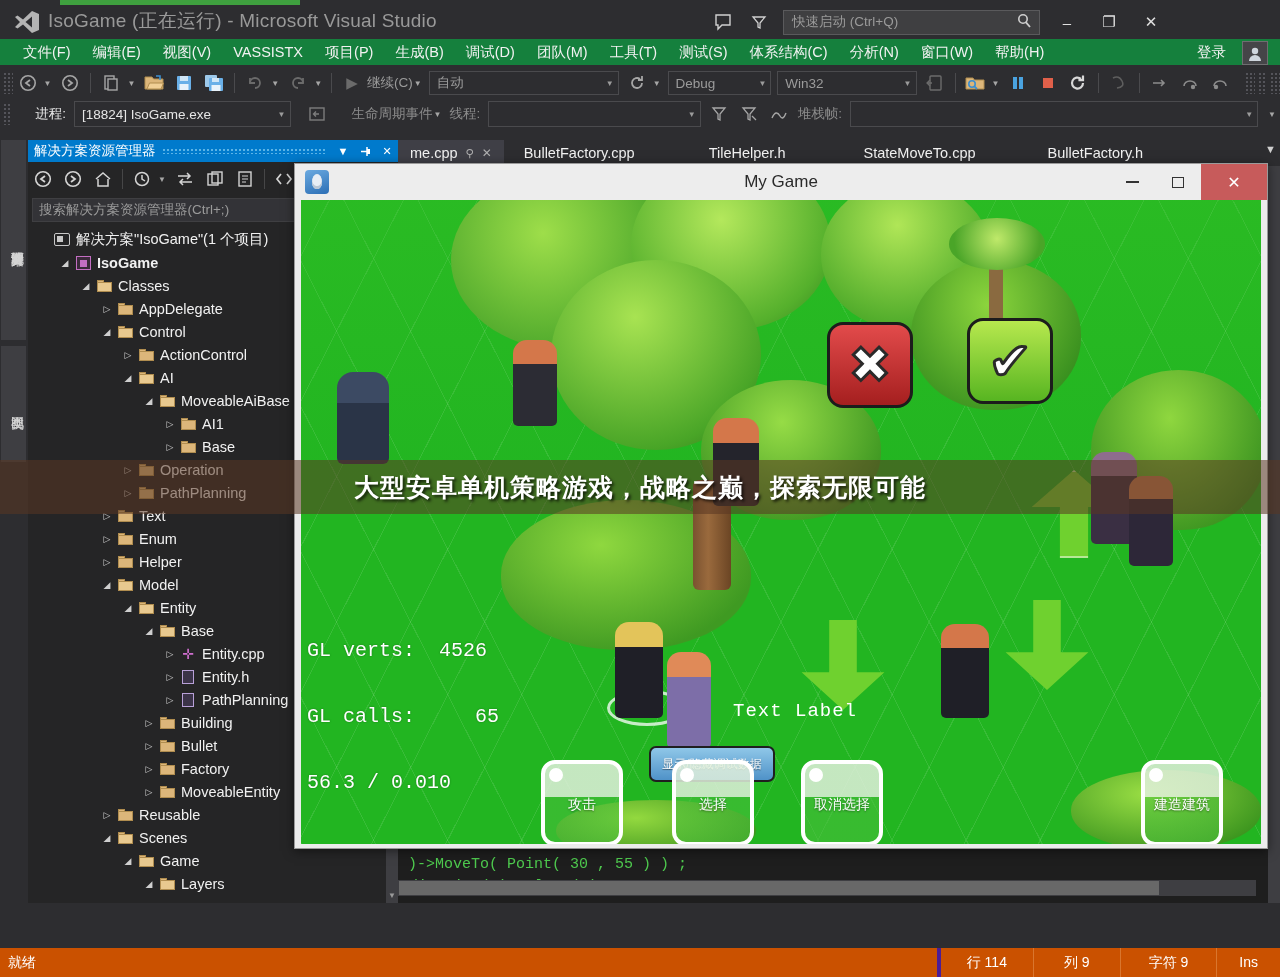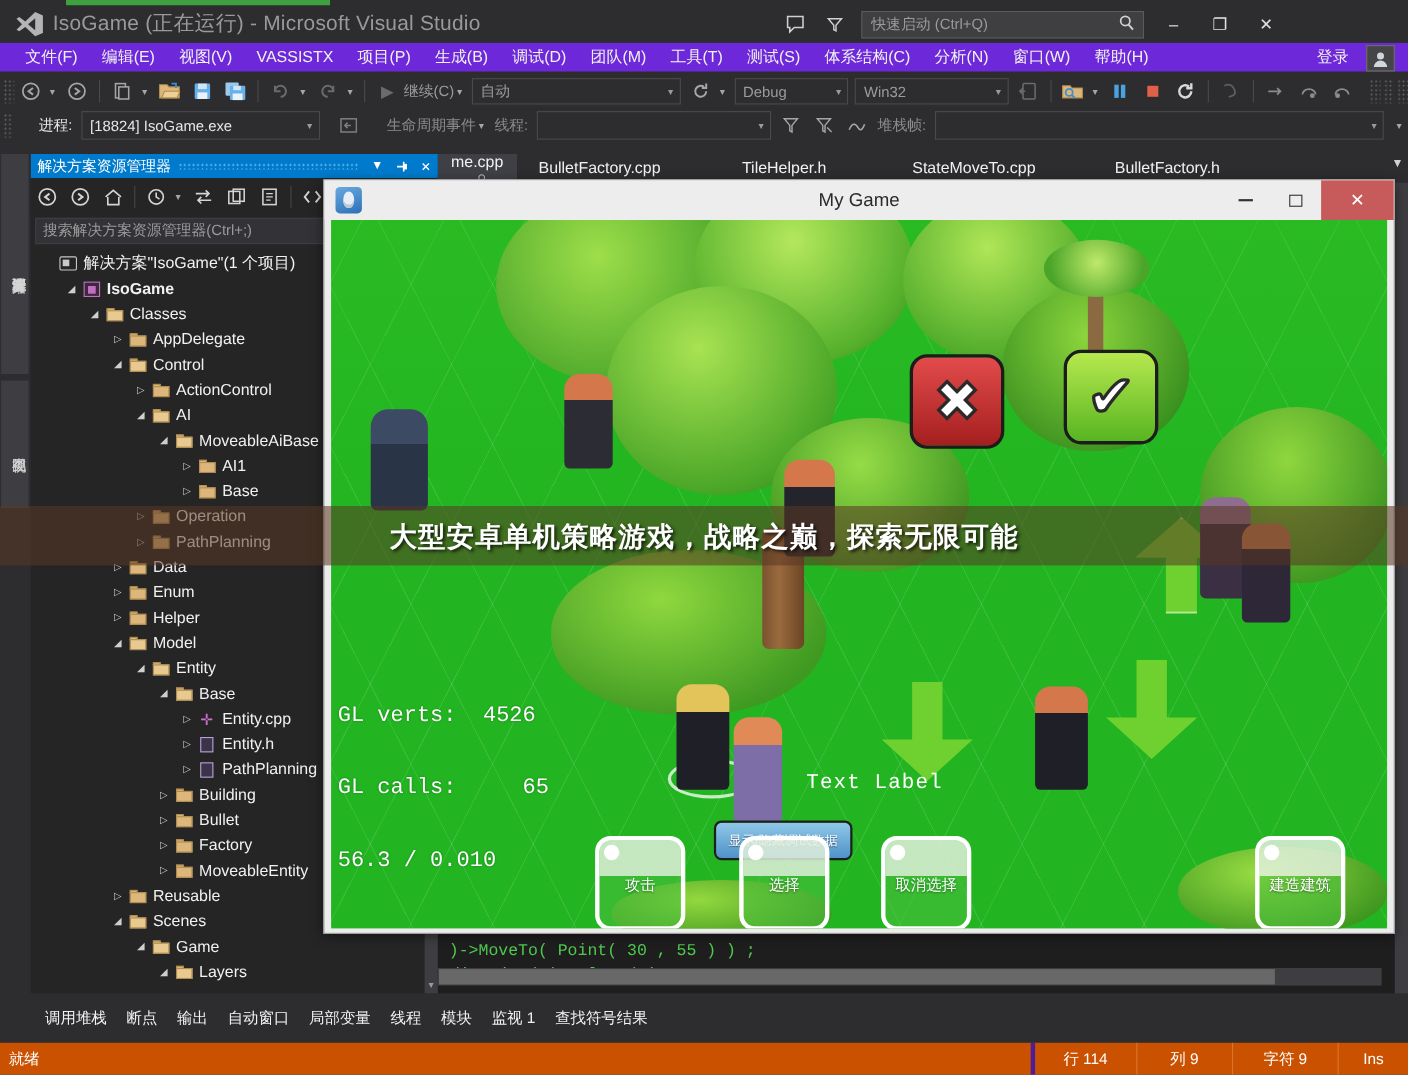--- a/index.html
+++ b/index.html
@@ -23,21 +23,21 @@
   .title-text{position:absolute;left:48px;top:3px;font-size:19px;color:#999999;letter-spacing:.2px;}
   .tb-right{position:absolute;right:0;top:0;height:34px;display:flex;align-items:center;}
   .tb-icon{width:36px;height:30px;display:flex;align-items:center;justify-content:center;color:#d0d0d0;}
   .quick-launch{width:255px;height:23px;border:1px solid #5a5a5c;background:#3f3f41;
     position:relative;display:flex;align-items:center;margin:0 6px;}
   .quick-launch span{font-size:13.5px;color:#9a9a9a;padding-left:8px;}
   .ql-mag{position:absolute;right:6px;top:2px;color:#cfcfcf;}
   .win-btn{width:42px;height:34px;display:flex;align-items:center;justify-content:center;color:#e0e0e0;font-size:15px;}
 
   
-  .menubar{position:absolute;left:0;top:39px;width:1280px;height:26px;background:#6d28d9;}
+  .menubar{position:absolute;left:0;top:39px;width:1280px;height:26px;background:#15803d;}
   .menus{position:absolute;left:12px;top:0;display:flex;height:26px;align-items:center;}
   .menu-item{font-size:14.5px;color:#f1f1f1;padding:0 11px;height:26px;line-height:26px;white-space:nowrap;}
   .signin{position:absolute;right:54px;top:0;height:26px;line-height:26px;font-size:14.5px;color:#f1f1f1;}
   .acct{position:absolute;right:12px;top:2px;width:24px;height:22px;border:1px solid #6e6e70;background:#454548;
         display:flex;align-items:center;justify-content:center;}
 
   
   .toolbar1{position:absolute;left:0;top:67px;width:1280px;height:32px;background:#2d2d30;display:flex;align-items:center;}
   .grip{width:10px;height:22px;margin-left:3px;
     background-image:radial-gradient(circle, #54545a 1px, transparent 1px);
@@ -96,21 +96,21 @@
   .h-ic{width:12px;height:14px;border:1.4px solid #b8a0d8;background:#3b3348;box-sizing:border-box;}
   .tscroll{position:absolute;right:0;top:88px;width:12px;height:675px;background:#3e3e42;}
   .tscroll .thumb{position:absolute;left:1px;top:120px;width:10px;height:300px;background:#686868;}
   .tscroll .arr{position:absolute;left:0;width:12px;height:14px;color:#9a9a9a;font-size:8px;text-align:center;line-height:14px;}
   .tscroll .arr.up{top:0;}
   .tscroll .arr.dn{bottom:0;}
 
   
   .doctabs{position:absolute;left:398px;top:140px;width:882px;height:26px;background:#2d2d30;display:flex;align-items:center;}
   .dtab{height:26px;display:flex;align-items:center;font-size:14.5px;color:#f1f1f1;padding:0 12px;white-space:nowrap;}
-  .dtab.active{background:#3f3f46;flex-direction:column;}
+  .dtab.active{background:#3f3f46;}
   .dtab .pin{font-size:11px;color:#b0b0b0;margin-left:8px;}
   .dtab .cls{font-size:12px;color:#b0b0b0;margin-left:8px;}
   .doctabs .overflow{position:absolute;right:4px;top:3px;color:#d0d0d0;font-size:11px;}
 
   
   .editor{position:absolute;left:398px;top:166px;width:870px;height:737px;background:#1e1e1e;
           font-family:"Liberation Mono","DejaVu Sans Mono",monospace;font-size:15px;color:#569cd6;}
   .codeline{position:absolute;white-space:pre;color:#4ec94e;}
   .edit-scroll-v{position:absolute;right:0;top:166px;width:12px;height:737px;background:#3e3e42;}
   .edit-scroll-h{position:absolute;left:398px;top:880px;width:858px;height:16px;background:#3e3e42;}
@@ -660,21 +660,21 @@
           <span class="tx">PathPlanning</span>
         </div>
         <div class="trow" style="padding-left: 71px;">
           <span class="exp">▷</span>
           <span class="ic">
             <span class="folder">
               <span class="f"></span>
               <span class="b"></span>
             </span>
           </span>
-          <span class="tx">Data</span>
+          <span class="tx">Text</span>
         </div>
         <div class="trow" style="padding-left: 71px;">
           <span class="exp">▷</span>
           <span class="ic">
             <span class="folder">
               <span class="f"></span>
               <span class="b"></span>
             </span>
           </span>
           <span class="tx">Enum</span>
@@ -907,31 +907,20 @@
         <div>GL calls:     65</div>
         <div>56.3 / 0.010</div>
       </div>
     </div>
   </div>
 
   <div class="banner">
     <div class="bt">大型安卓单机策略游戏，战略之巅，探索无限可能</div>
   </div>
 
-  <div class="bottomtabs">
-    <div class="btab" style="margin-left:32px;">调用堆栈</div>
-    <div class="btab">断点</div>
-    <div class="btab">输出</div>
-    <div class="btab">自动窗口</div>
-    <div class="btab">局部变量</div>
-    <div class="btab">线程</div>
-    <div class="btab">模块</div>
-    <div class="btab">监视 1</div>
-    <div class="btab">查找符号结果</div>
-  </div>
 
   <div class="statusbar">
     <div class="sb-ready">就绪</div>
     <div class="sb-right">
       <div class="sb-cell first" style="padding:0 26px;">行 114</div>
       <div class="sb-cell" style="padding:0 30px;">列 9</div>
       <div class="sb-cell" style="padding:0 28px;">字符 9</div>
       <div class="sb-cell" style="padding:0 22px;">Ins</div>
     </div>
   </div>

